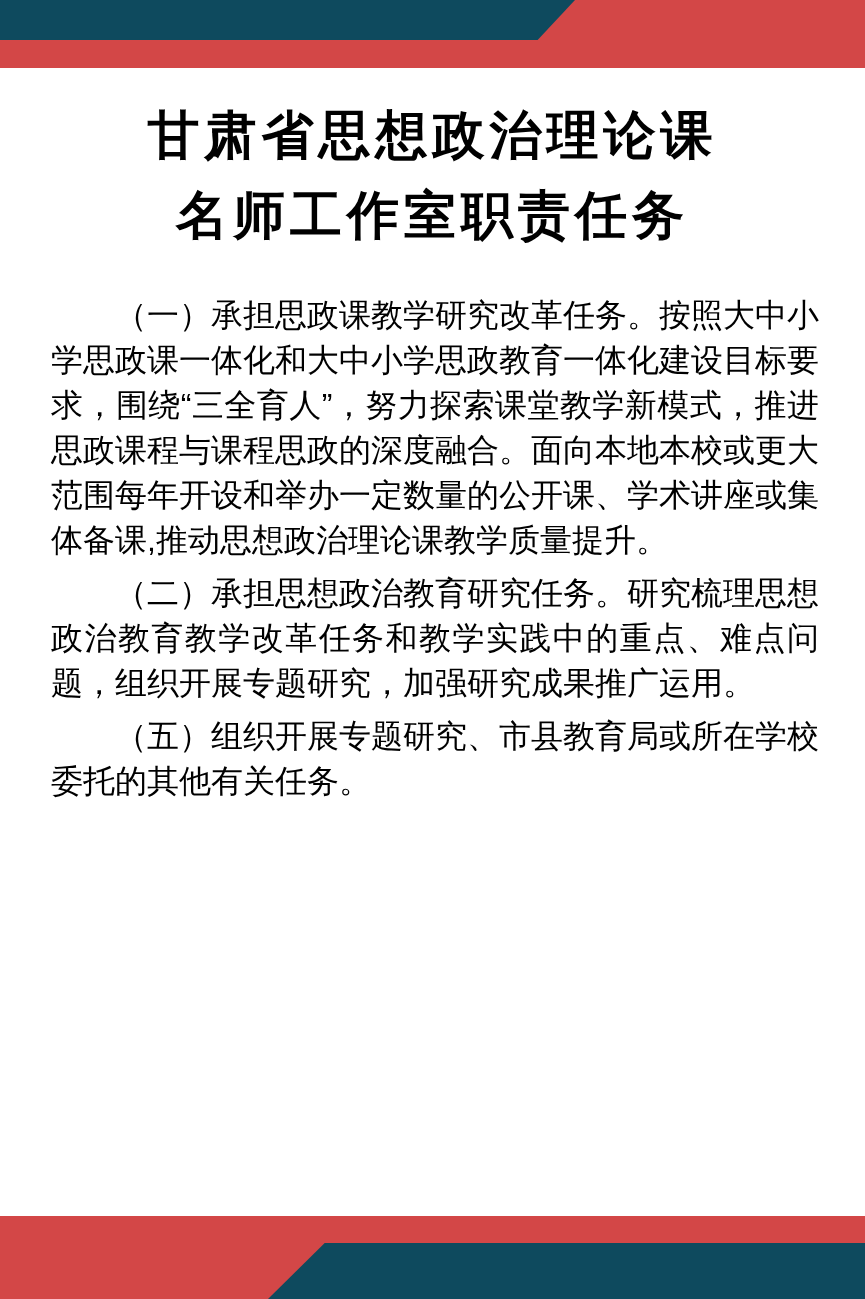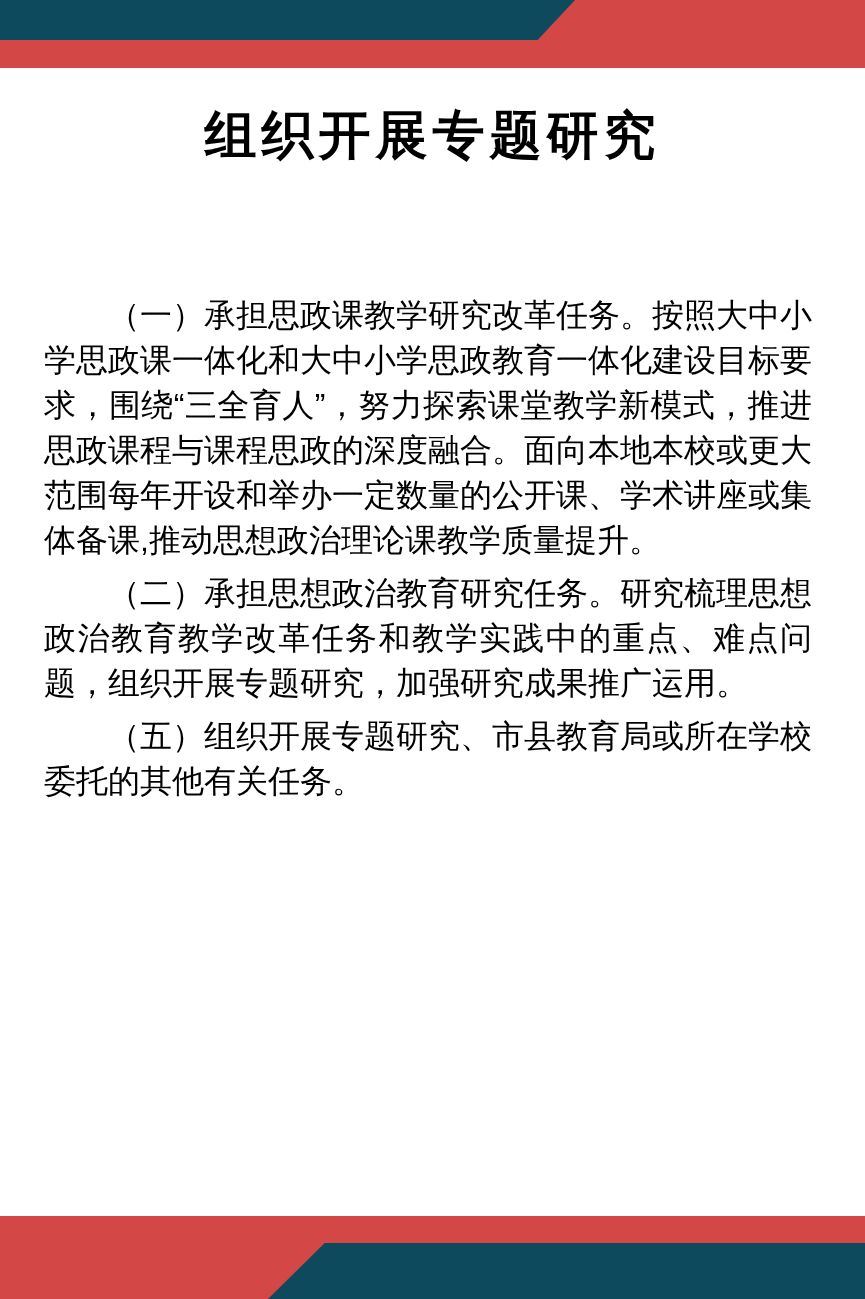--- a/index.html
+++ b/index.html
@@ -55,21 +55,21 @@
     line-height: 80px;
     letter-spacing: 5px;
     color: #000000;
   }
   .title .line {
     display: block;
   }
   
   .body-text {
     position: absolute;
-    top: 293px; left: 44px;
+    top: 293px; left: 51px;
     width: 768px;
   }
   .body-text p {
     margin: 0 0 8px 0;
     font-size: 32px;
     font-weight: 500;
     line-height: 45px;
     text-align: justify;
     text-justify: inter-ideograph;
     text-indent: 2em;
@@ -79,21 +79,22 @@
 </style>
 </head>
 <body>
 
 <div class="page">
 
   <div class="band-top-red"></div>
   <div class="band-top-teal"></div>
 
   <h1 class="title">
-    <span class="line">组织开展专题研究</span>
+    <span class="line">甘肃省思想政治理论课</span>
+    <span class="line">名师工作室职责任务</span>
   </h1>
 
   <main class="body-text">
     <p>（一）承担思政课教学研究改革任务。按照大中小学思政课一体化和大中小学思政教育一体化建设目标要求，围绕“三全育人”，努力探索课堂教学新模式，推进思政课程与课程思政的深度融合。面向本地本校或更大范围每年开设和举办一定数量的公开课、学术讲座或集体备课,推动思想政治理论课教学质量提升。</p>
     <p>（二）承担思想政治教育研究任务。研究梳理思想政治教育教学改革任务和教学实践中的重点、难点问题，组织开展专题研究，加强研究成果推广运用。</p>
     <p>（五）组织开展专题研究、市县教育局或所在学校委托的其他有关任务。</p>
   </main>
 
   <div class="band-bottom-red"></div>
   <div class="band-bottom-teal"></div>

